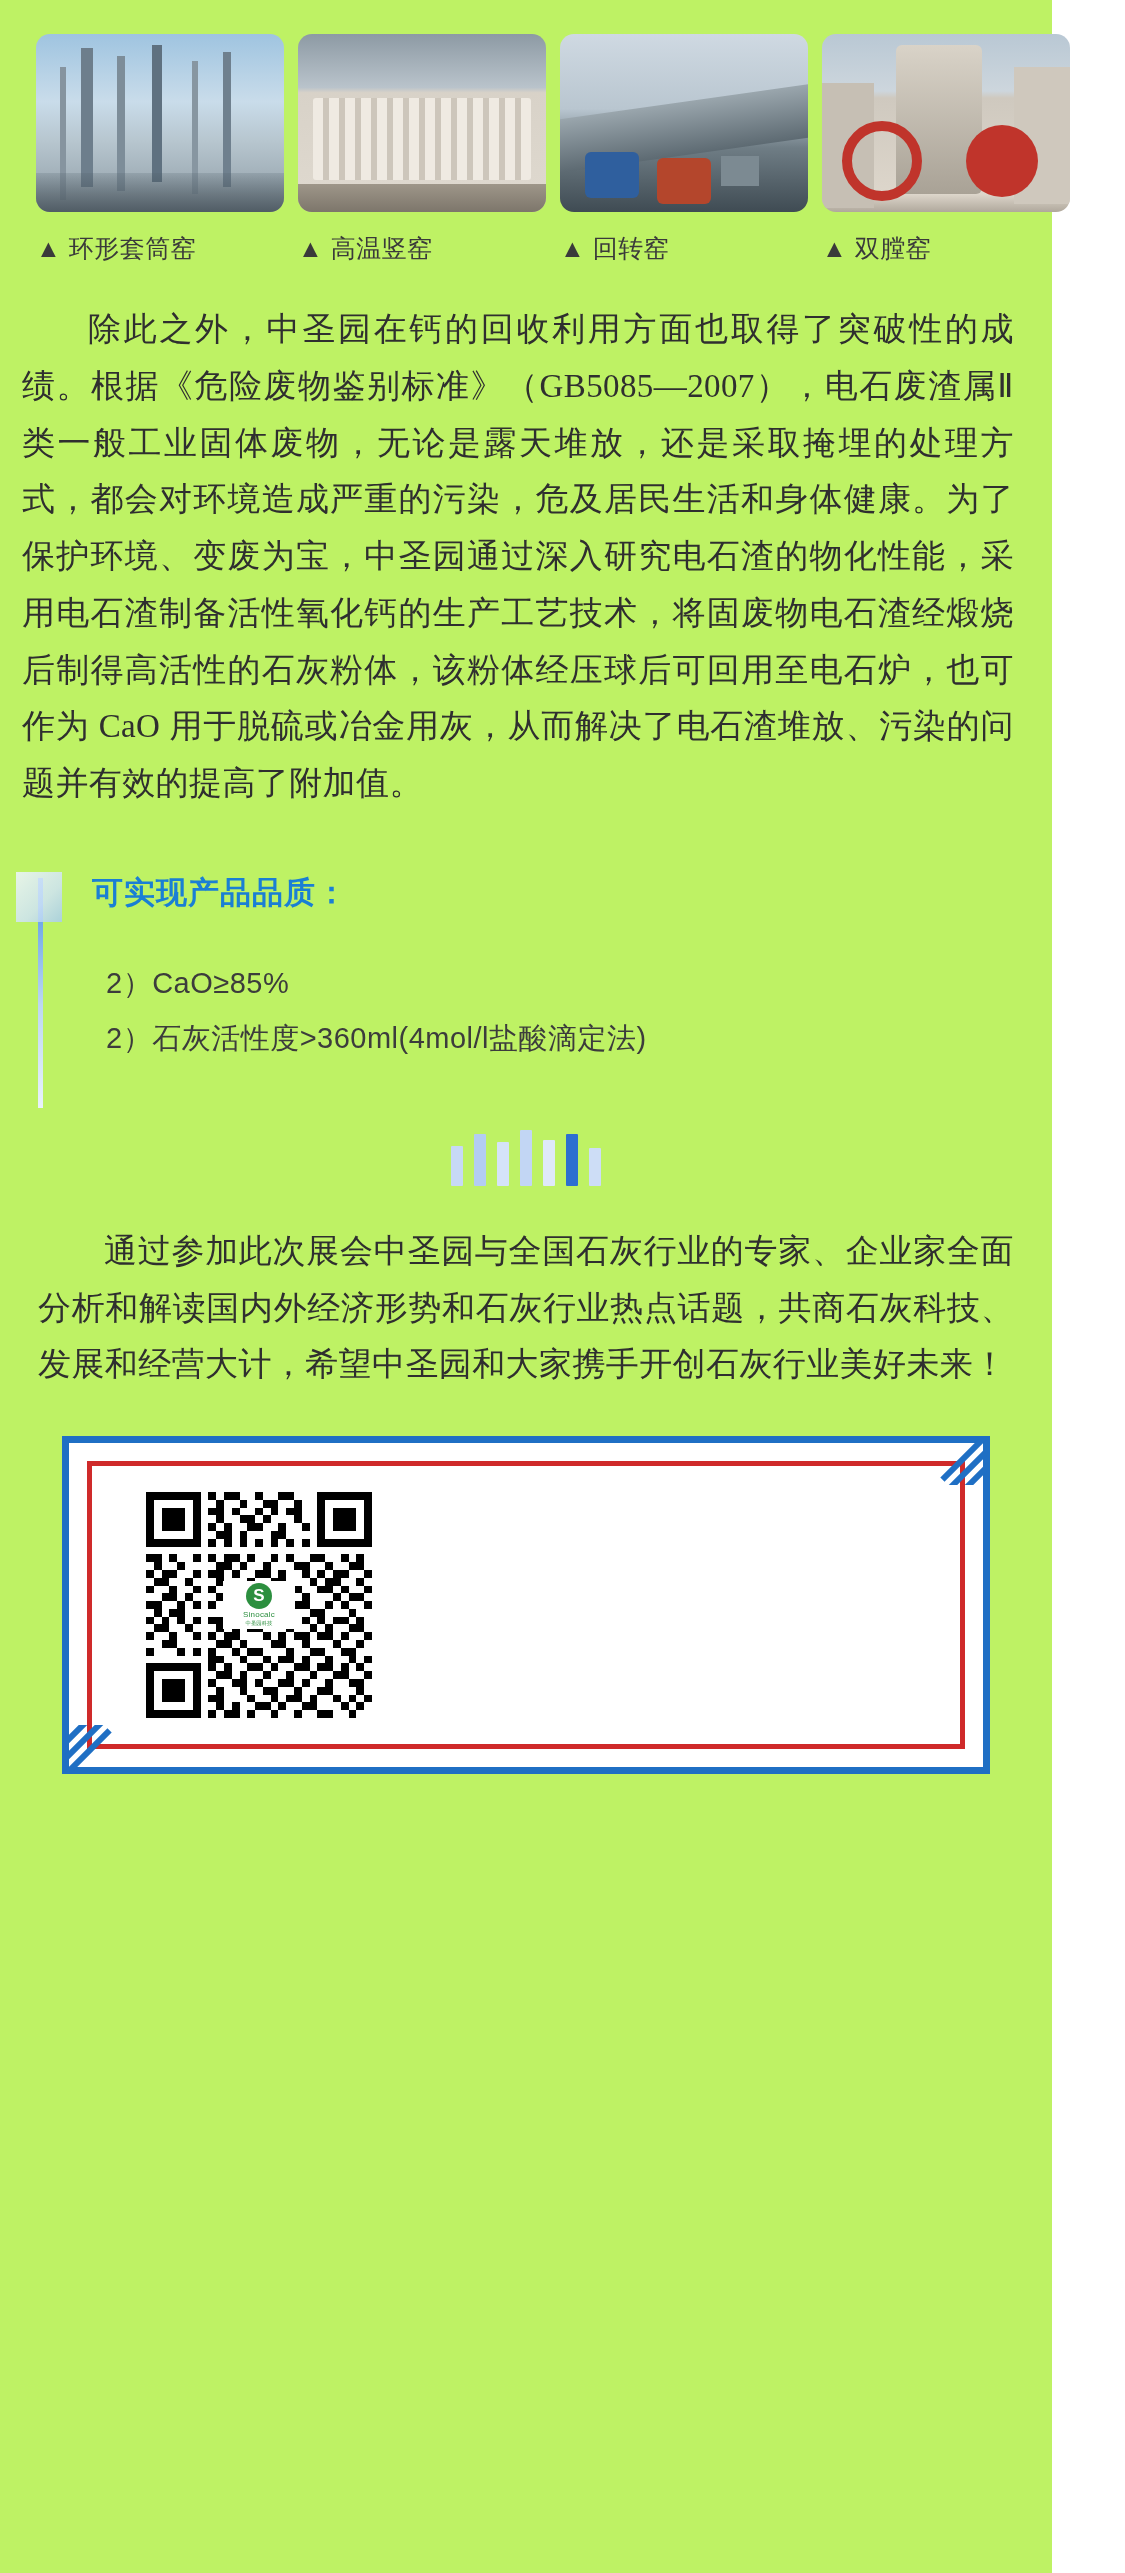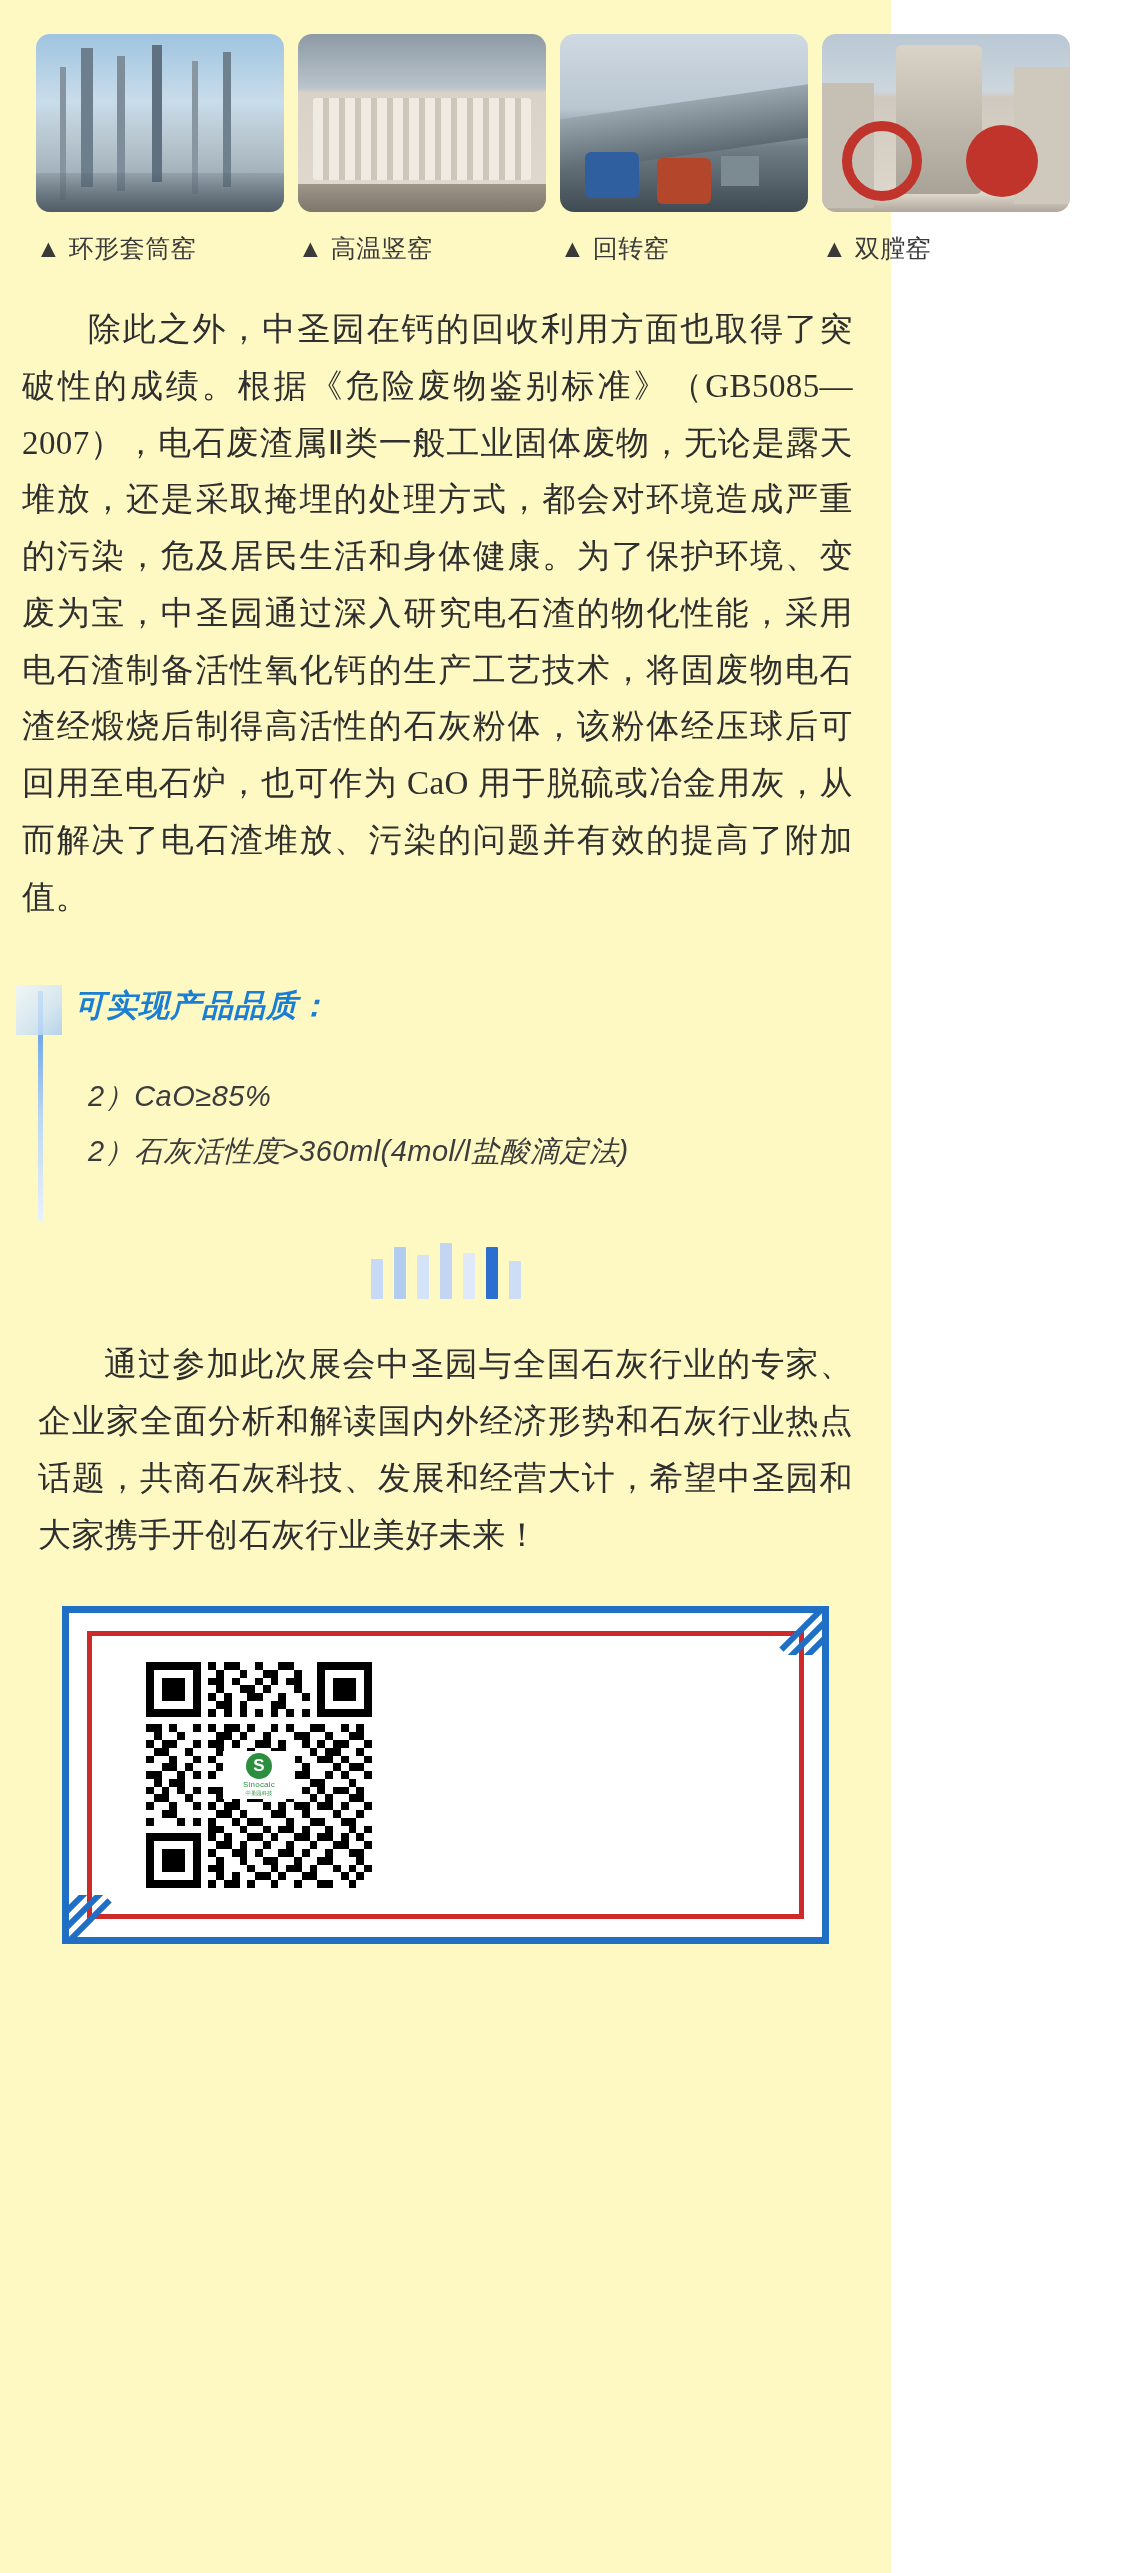--- a/index.html
+++ b/index.html
@@ -8,26 +8,26 @@
     background: #ffffff;
   }
   body {
     width: 1125px;
     min-height: 2573px;
     font-family: "Liberation Sans", sans-serif;
     color: #2b2b2b;
     -webkit-font-smoothing: antialiased;
   }
   .page {
-    width: 891px;
+    width: 1052px;
     min-height: 2573px;
     position: relative;
     box-sizing: border-box;
     padding: 0;
-    background: #fef9c3;
+    background: #bef264;
   }
 
   
   .kiln-strip {
     display: flex;
     gap: 14px;
     padding: 34px 36px 0 36px;
     box-sizing: border-box;
   }
   .kiln-card {
@@ -139,23 +139,22 @@
     text-align: justify;
     text-justify: inter-ideograph;
     letter-spacing: 0.4px;
   }
   .body-text p { margin: 0; text-indent: 2em; }
 
   
   .quality-block {
     margin: 60px 38px 0 38px;
     position: relative;
-    padding-left: 36px;
+    padding-left: 54px;
     box-sizing: border-box;
-    font-style: italic;
   }
   .quality-block .bar {
     position: absolute;
     left: 0; top: 6px;
     width: 5px; height: 230px;
     background: linear-gradient(180deg, #4a90e2 0%, #bcd7f2 55%, #e9f2fb 100%);
   }
   .quality-block .bar-cap {
     position: absolute;
     left: -22px; top: 0;

